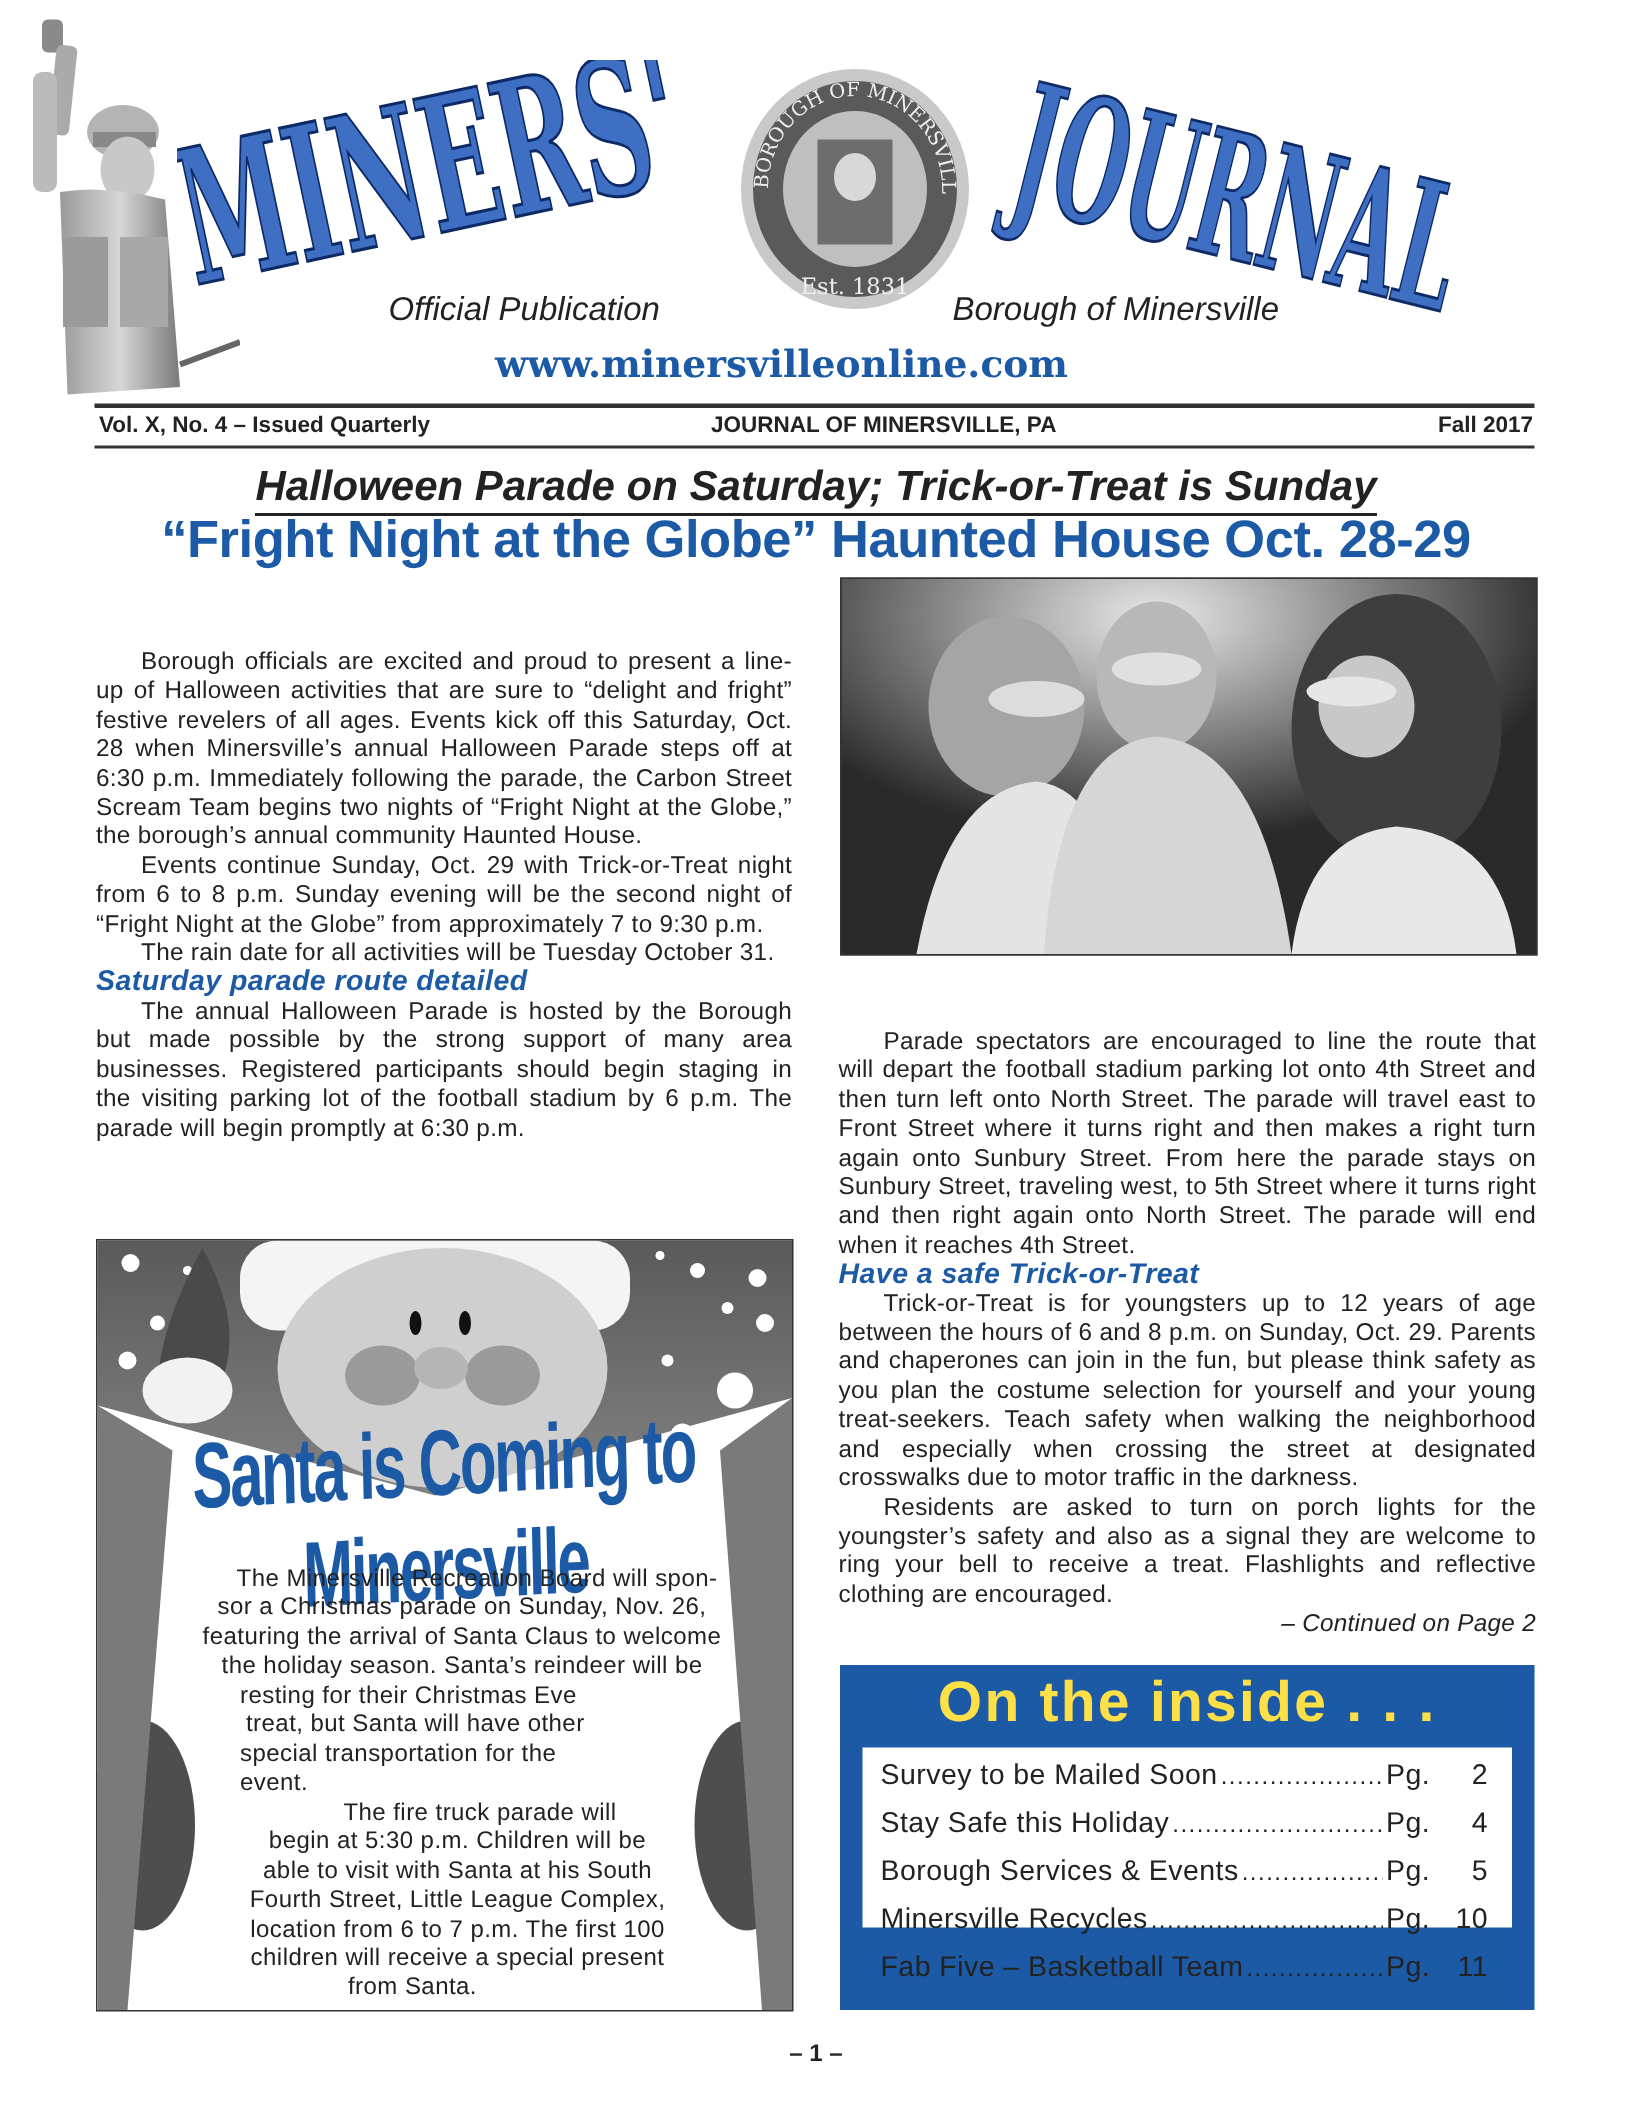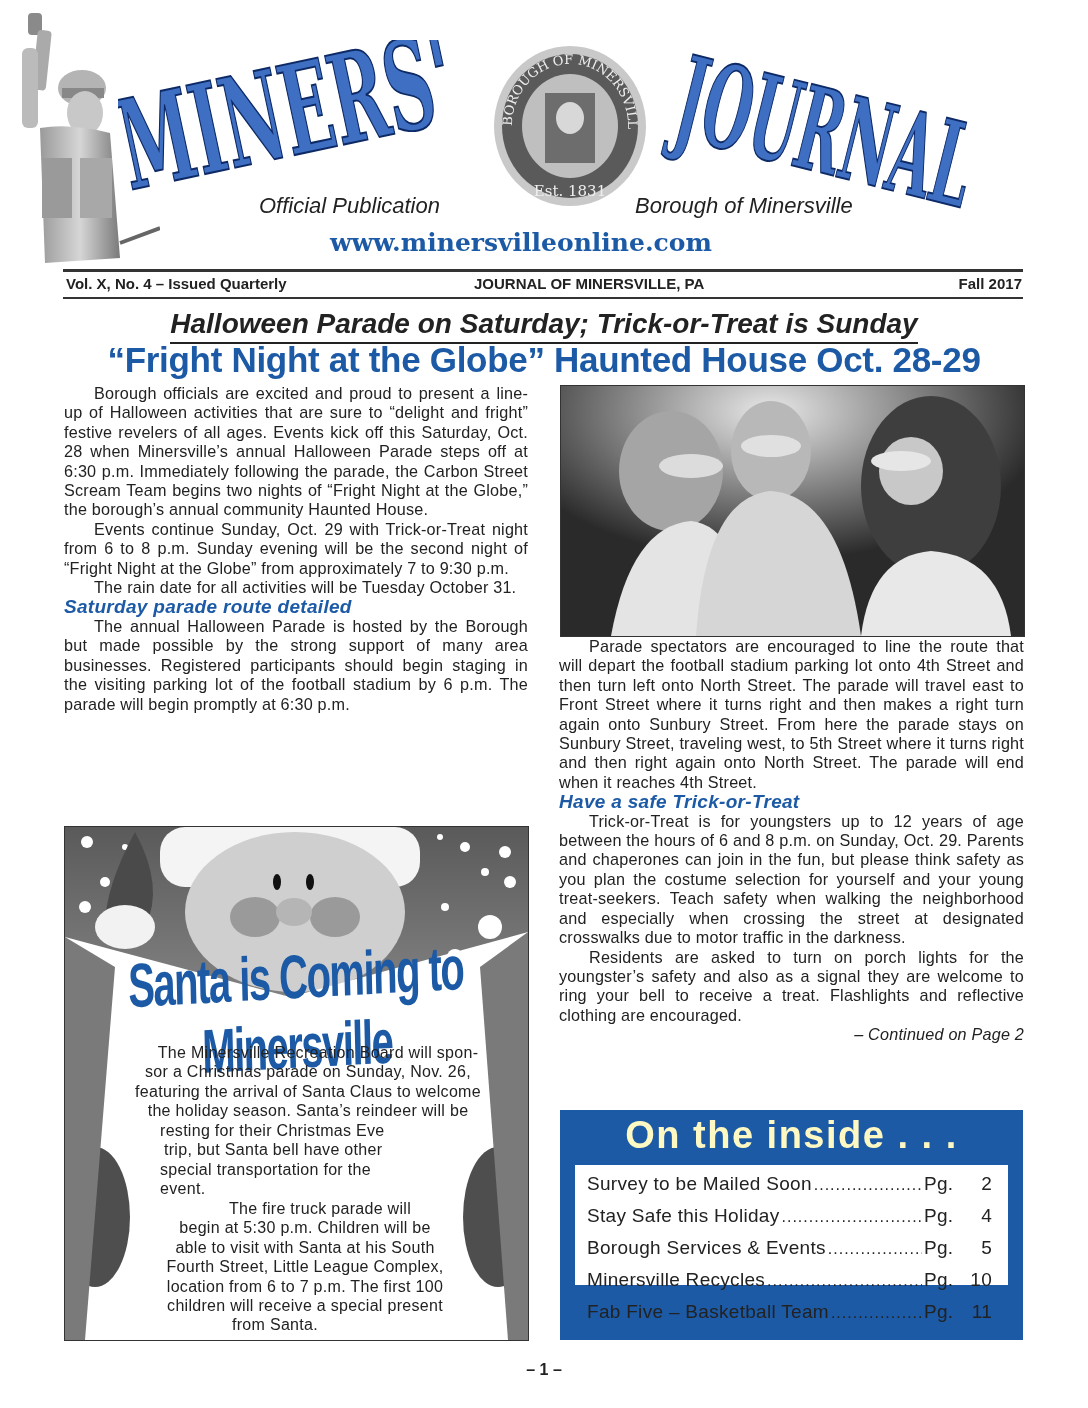--- a/index.html
+++ b/index.html
@@ -21,38 +21,38 @@
   .info { top:275px; font-weight:bold; font-size:15px; color:#222; }
   .info-left { left:66px; }
   .info-center { left:474px; }
   .info-right { right:66px; }
 
   .kicker { left:0; width:1088px; top:308px; text-align:center; font-weight:bold; font-style:italic; font-size:28px; color:#222; }
   .kicker span { border-bottom:2px solid #222; padding-bottom:3px; }
   .headline { left:0; width:1088px; top:340px; text-align:center; font-weight:bold; font-size:35px; color:#1c5aa6; letter-spacing:-0.3px; }
 
   
-  .col { font-size:16.2px; line-height:19.4px; text-align:justify; color:#222; letter-spacing:0.2px; }
+  .col { font-size:16.2px; line-height:19.4px; text-align:justify; color:#222; letter-spacing:0.2px;margin-top:48px; }
   .col p { margin:0; text-indent:30px; }
   .col-left { left:64px; top:384px; width:464px; }
   .col-right { left:559px; top:637px; width:465px; }
   .subhead { font-weight:bold; font-style:italic; font-size:19px; color:#1c5aa6; margin:6px 0 2px 0; text-indent:0 !important; letter-spacing:0.3px; }
   .cont { text-align:right; font-style:italic; text-indent:0 !important; }
 
   
   .photo { left:560px; top:385px; width:463px; height:250px; border:1px solid #333; background:#3a3a3a; overflow:hidden; }
 
   
   .santa { left:64px; top:826px; width:463px; height:513px; border:1.5px solid #333; overflow:hidden; background:linear-gradient(180deg,#5a5a5a 0%,#8a8a8a 40%,#bdbdbd 100%); }
   .santa-title { left:0; width:463px; top:140px; text-align:center; font-family:"Liberation Sans", sans-serif; font-weight:bold; font-size:40px; color:#1c5aa6; transform:scaleY(1.55) rotate(-2deg); letter-spacing:-1.5px; }
   .santa-text { font-size:16px; line-height:19.4px; color:#222; text-align:center; letter-spacing:0.3px; }
 
   
   .inside { left:560px; top:1110px; width:463px; height:230px; background:#1c5aa6; }
-  .inside-title { left:0; width:463px; top:4px; text-align:center; font-weight:bold; font-size:38px; color:#fef9c3; letter-spacing:1.5px; }
+  .inside-title { left:0; width:463px; top:4px; text-align:center; font-weight:bold; font-size:38px; color:#fde047; letter-spacing:1.5px; }
   .inside-list { left:15px; top:55px; width:433px; height:120px; background:#fff; }
   .toc-row { position:absolute; left:12px; width:405px; font-size:19px; color:#222; display:flex; align-items:baseline; letter-spacing:0.3px; }
   .toc-row .lbl { white-space:nowrap; }
   .toc-row .dots { flex:1; overflow:hidden; white-space:nowrap; margin:0 2px; font-size:16px; letter-spacing:1px; }
   .toc-row .dots::before { content:"........................................................................"; }
   .toc-row .pg { white-space:nowrap; width:68px; display:flex; justify-content:space-between; }
 
   .page-num { left:0; width:1088px; top:1361px; text-align:center; font-weight:bold; font-size:16px; color:#222; }
 </style>
 </head>
@@ -207,21 +207,21 @@
   </svg>
   <div class="abs santa-title">Santa is Coming to Minersville</div>
   <div class="abs santa-text" style="left:38px;top:216px;width:410px;">
     <div style="padding-left:20px">The Minersville Recreation Board will spon-</div>
     <div>sor a Christmas parade on Sunday, Nov. 26,</div>
     <div>featuring the arrival of Santa Claus to welcome</div>
     <div>the holiday season. Santa’s reindeer will be</div>
   </div>
   <div class="abs santa-text" style="left:95px;top:294px;width:280px;text-align:left;">
     <div style="padding-left:0px">resting for their Christmas Eve</div>
-    <div style="padding-left:4px">trip, but Santa bell have other</div>
+    <div style="padding-left:4px">treat, but Santa will have other</div>
     <div>special transportation for the</div>
     <div>event.</div>
   </div>
   <div class="abs santa-text" style="left:60px;top:372px;width:360px;">
     <div style="padding-left:30px">The fire truck parade will</div>
     <div>begin at 5:30 p.m. Children will be</div>
     <div>able to visit with Santa at his South</div>
     <div>Fourth Street, Little League Complex,</div>
     <div>location from 6 to 7 p.m. The first 100</div>
     <div>children will receive a special present</div>

